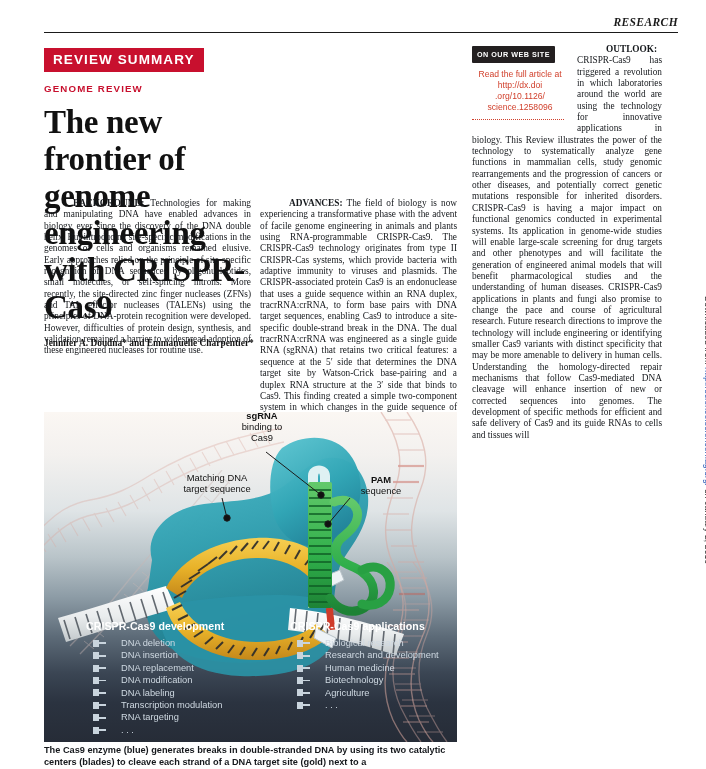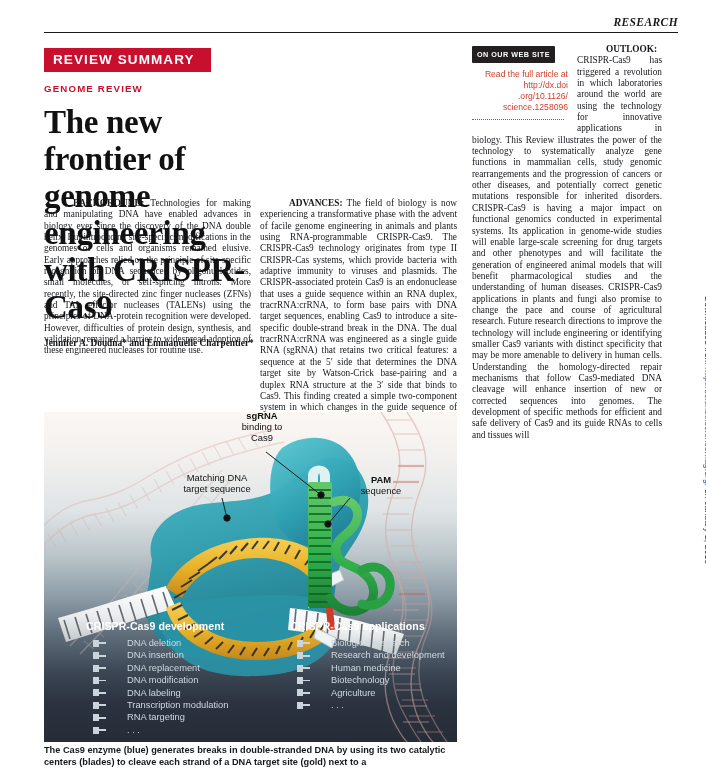--- a/index.html
+++ b/index.html
@@ -41,21 +41,21 @@
     width: 216px;
   }
   .banner {
     display: inline-block;
     background: #c8102e;
     color: #fff;
     font-family: "Liberation Sans", sans-serif;
     font-weight: bold;
     font-size: 13.5px;
     letter-spacing: 1.1px;
-    padding: 4px 16px 5px 9px;
+    padding: 4px 9px 5px 9px;
   }
   .kicker {
     margin-top: 11px;
     color: #c8102e;
     font-family: "Liberation Sans", sans-serif;
     font-weight: bold;
     font-size: 9.7px;
     letter-spacing: 1.15px;
   }
   .title {
@@ -122,21 +122,21 @@
     letter-spacing: .5px;
     padding: 3px 5px 3px 5px;
     border-radius: 1px;
   }
   .ws-link {
     margin-top: 6px;
     color: #d1402c;
     font-family: "Liberation Sans", sans-serif;
     font-size: 8.6px;
     line-height: 11px;
-    text-align: right;
+    text-align: center;
     word-break: break-word;
   }
   .ws-rule {
     margin-top: 6px;
     border-top: 1.4px dotted #d1402c;
     width: 92px;
   }
 
   
   .vert {
@@ -218,21 +218,21 @@
     margin-bottom: 5px;
     letter-spacing: .05px;
   }
   .figlist ul { list-style: none; }
   .figlist li {
     font-size: 9.3px;
     line-height: 12.4px;
     color: #cfd9e2;
     display: flex;
     align-items: center;
-    gap: 21px;
+    gap: 15px;
     padding-left: 7px;
   }
   .bullet {
     display: inline-block;
     position: relative;
     width: 13px; height: 7px;
     flex: 0 0 13px;
   }
   .bullet::before {
     content: "";

